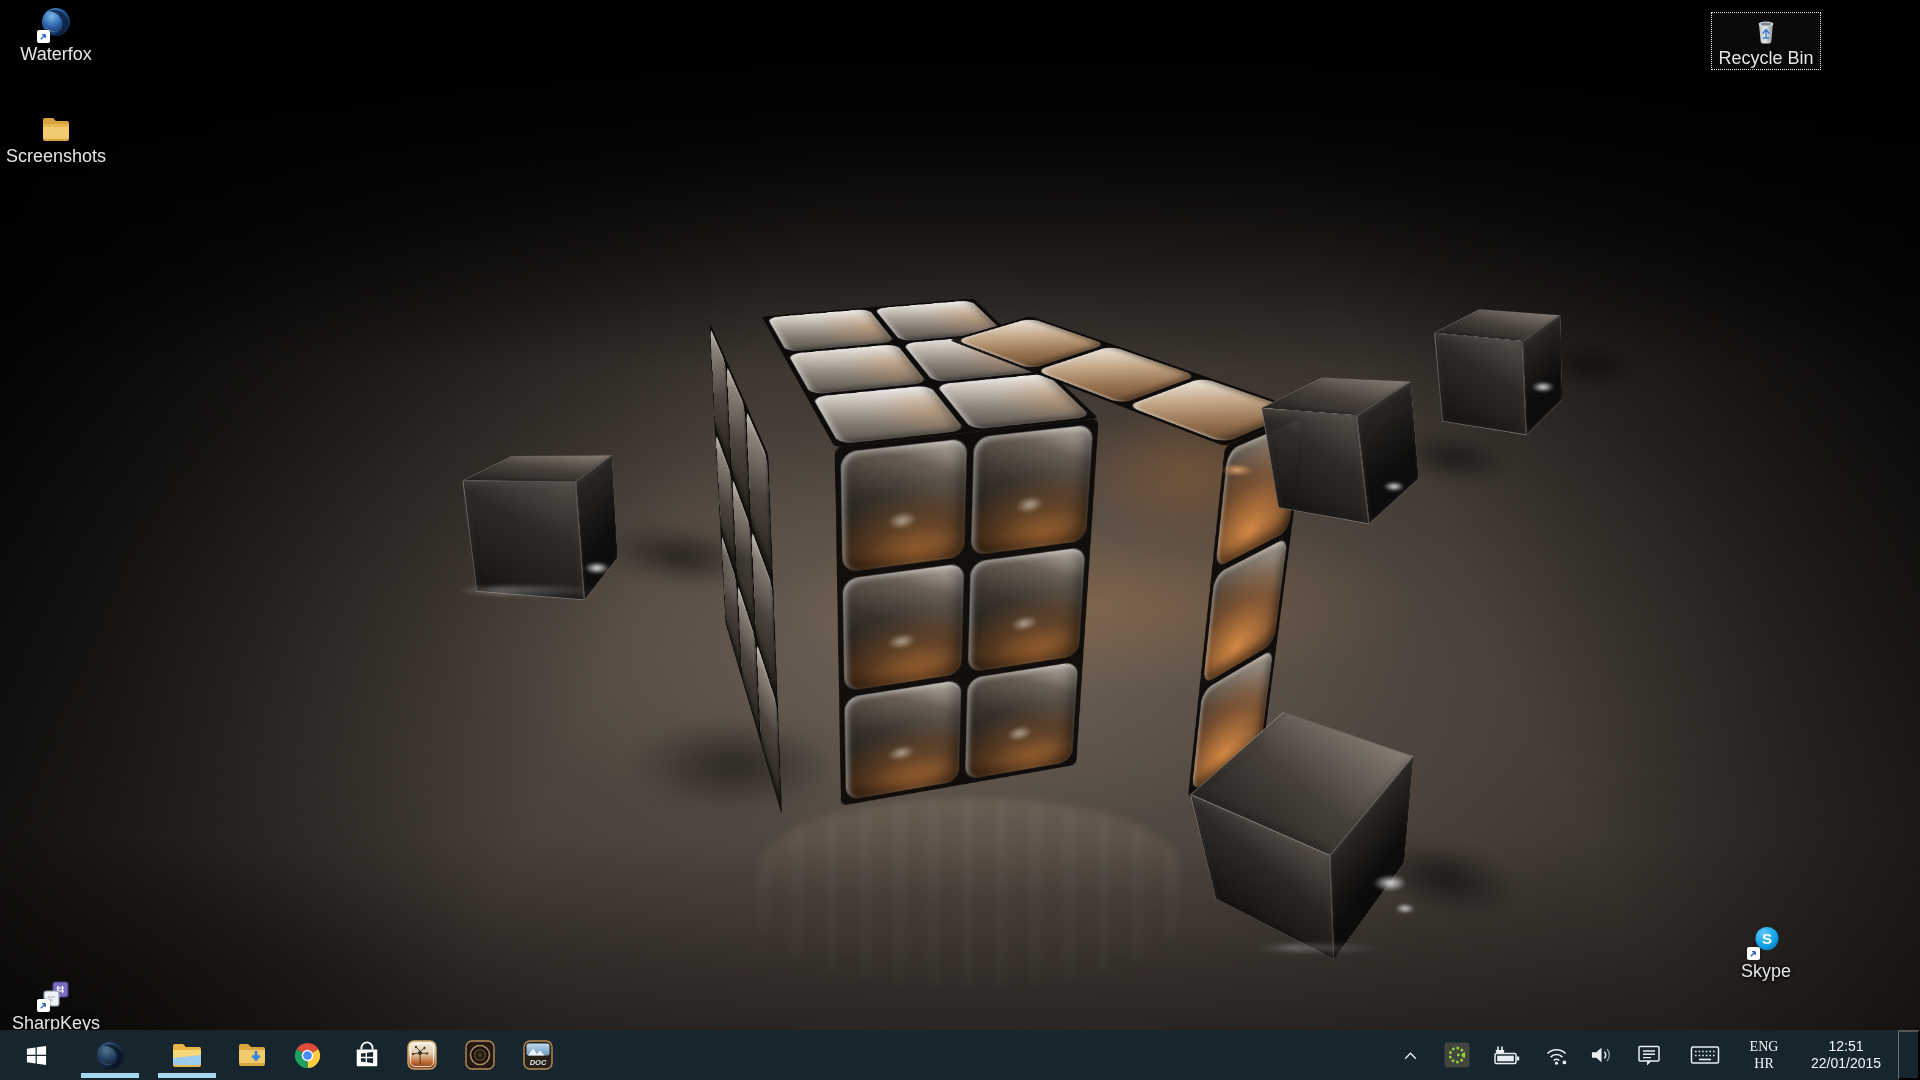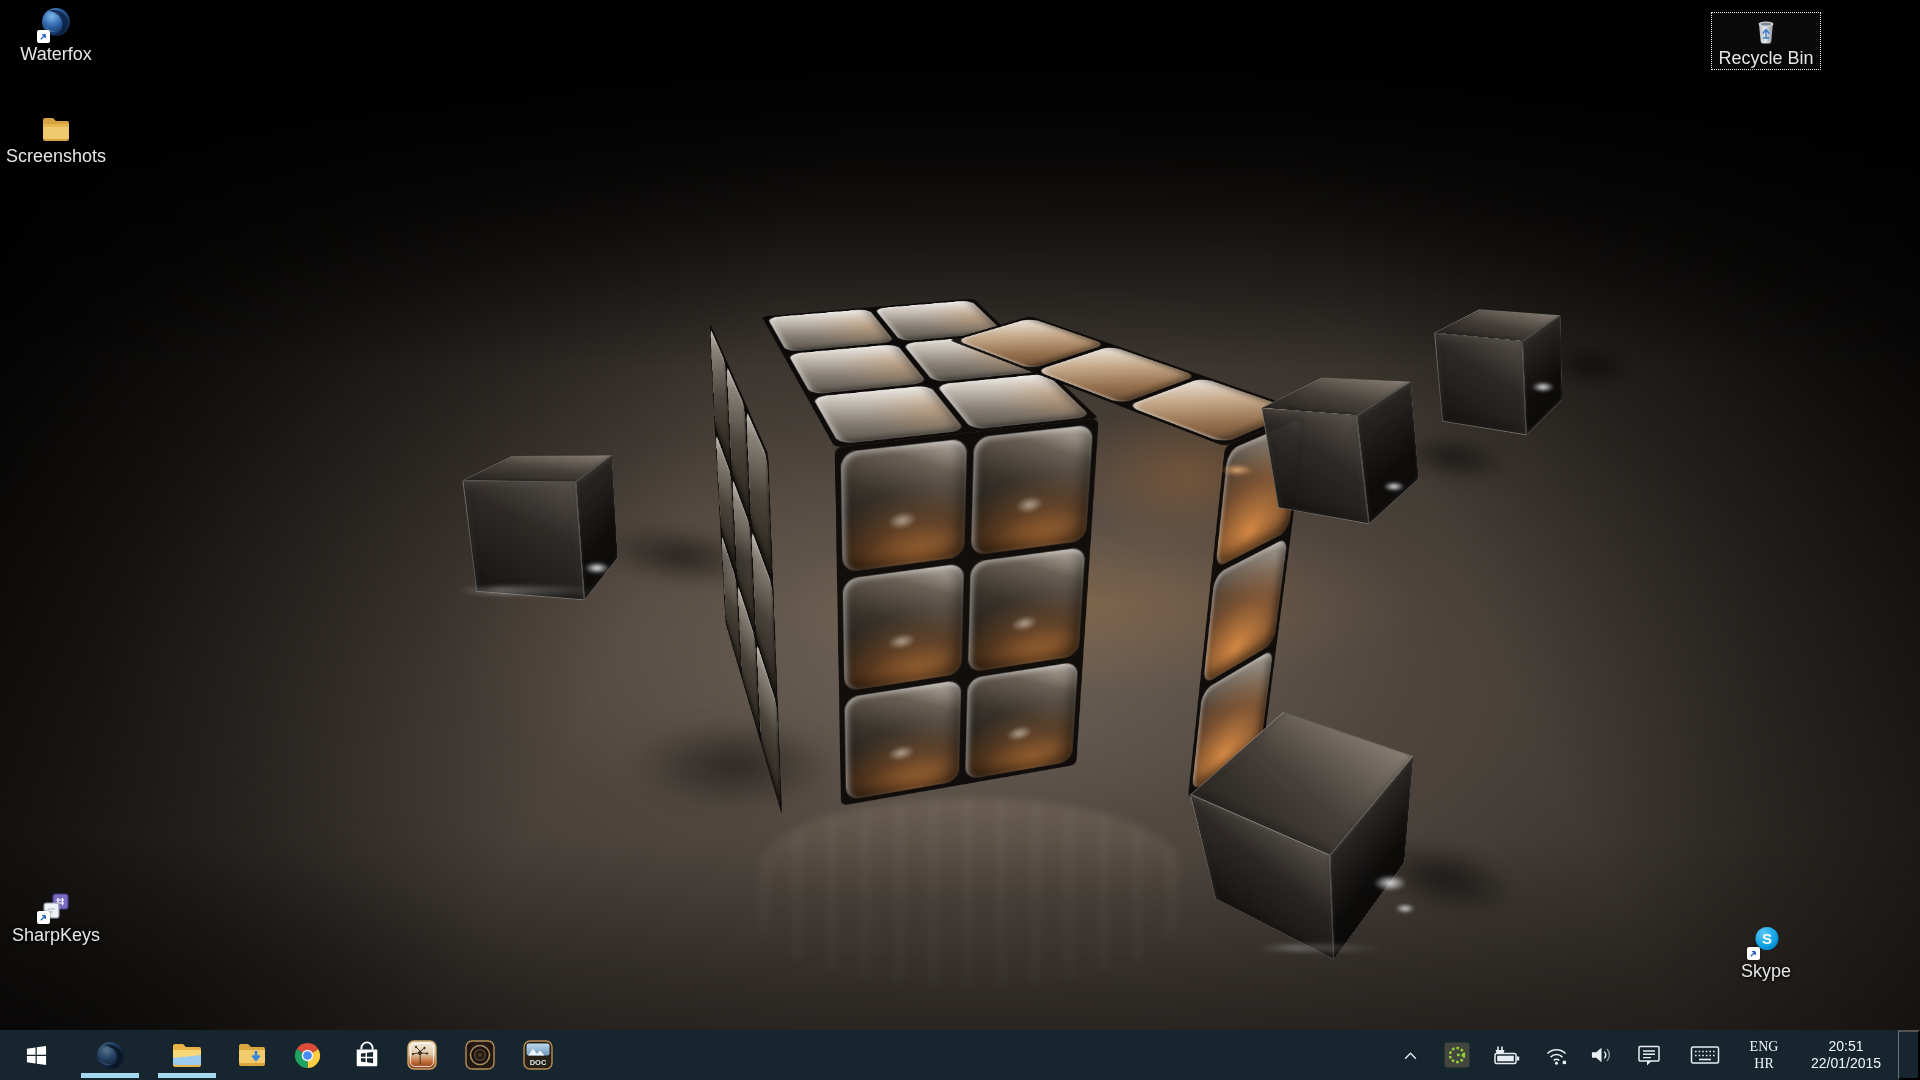--- a/index.html
+++ b/index.html
@@ -273,21 +273,21 @@
           </defs>
         <path d="M7 8 h14 l-1.7 17.5 a2.2 2.2 0 0 1 -2.2 2 h-6.2 a2.2 2.2 0 0 1 -2.2 -2 Z" fill="url(#bing)"></path>
         <ellipse cx="14" cy="8" rx="7.4" ry="2.4" fill="#d6dbe0"></ellipse>
         <ellipse cx="14" cy="8" rx="5.2" ry="1.5" fill="#7e858c"></ellipse>
         <path d="M10.8 17.5 l3.2 -4 3.2 4 M14 13.5 v7.5 M11 22 h6" stroke="#2d77cf" stroke-width="1.3" fill="none"></path>
       </svg>
     </div>
     <div class="dicon-label">Recycle Bin</div>
   </div>
 
-  <div class="dicon" style="left:1px; top:884px;">
+  <div class="dicon" style="left:1px; top:972px;">
     <div class="dicon-img">
       <svg width="32" height="32" viewBox="0 0 32 32">
         <rect x="13" y="3" width="15" height="15" rx="2.5" fill="#7a6cc0" stroke="#463b85" stroke-width="1.2"></rect>
         <path d="M18 7 v7 M22.5 7 v7 M16.5 9 h7.5 M16.5 12 h7.5" stroke="#ffffff" stroke-width="1.2"></path>
         <rect x="4" y="12" width="15" height="15" rx="2.5" fill="#eef1f6" stroke="#8f98ab" stroke-width="1.2"></rect>
         <path d="M8 18 h7 M8 21 h5" stroke="#aab3c2" stroke-width="1.2"></path>
       </svg>
       <span class="badge">
         <svg width="9" height="9" viewBox="0 0 10 10">
             <path d="M2 8 L7 3 M7 3 H3.4 M7 3 V6.6" stroke="#1e62c4" stroke-width="1.4" fill="none"></path>
@@ -403,21 +403,21 @@
 
     <div class="tb" style="left:456px;">
       <svg width="30" height="30" viewBox="0 0 30 30">
         <rect x="1" y="1" width="28" height="28" rx="6" fill="#221a12" stroke="#b98c54" stroke-width="1.4"></rect>
         <circle cx="15" cy="15" r="9.5" fill="#15100b" stroke="#a98a5f" stroke-width="1.6"></circle>
         <circle cx="15" cy="15" r="5.5" fill="#241c13" stroke="#6b5135" stroke-width="1.2"></circle>
         <circle cx="15" cy="15" r="2" fill="#4a3a26"></circle>
       </svg>
     </div>
 
-    <div class="tb" style="left:514px;">
+    <div class="tb" style="left:514px;font-style:italic;">
       <svg width="30" height="30" viewBox="0 0 30 30">
         <defs>
             <linearGradient id="dcg" x1="0" y1="0" x2="0" y2="1">
           <stop offset="0%" stop-color="#bcd9ee"></stop>
               <stop offset="100%" stop-color="#6f99bd"></stop>
         </linearGradient>
           </defs>
         <rect x="1" y="1" width="28" height="28" rx="6" fill="#262019" stroke="#b98c54" stroke-width="1.4"></rect>
         <rect x="3.5" y="3.5" width="23" height="12" rx="2" fill="url(#dcg)"></rect>
         <path d="M5 15.5 l5 -7 4 5.5 3 -3.5 4.5 5 Z" fill="#ecf3f7"></path>
@@ -483,20 +483,20 @@
         <path d="M9 14.5 h12" stroke="#e8eef1" stroke-width="1.6"></path>
       </svg>
     </button>
 
     <div class="lang" style="left:1736px; width:56px;font-family:Liberation Serif, serif;">
       <div>ENG</div>
       <div>HR</div>
     </div>
 
     <div class="clock" style="left:1794px; width:104px;">
-      <div>20:51</div>
+      <div>12:51</div>
       <div>22/01/2015</div>
     </div>
 
     <button class="show-desktop"></button>
   </div>
 
 </div>
 
 </body></html>

